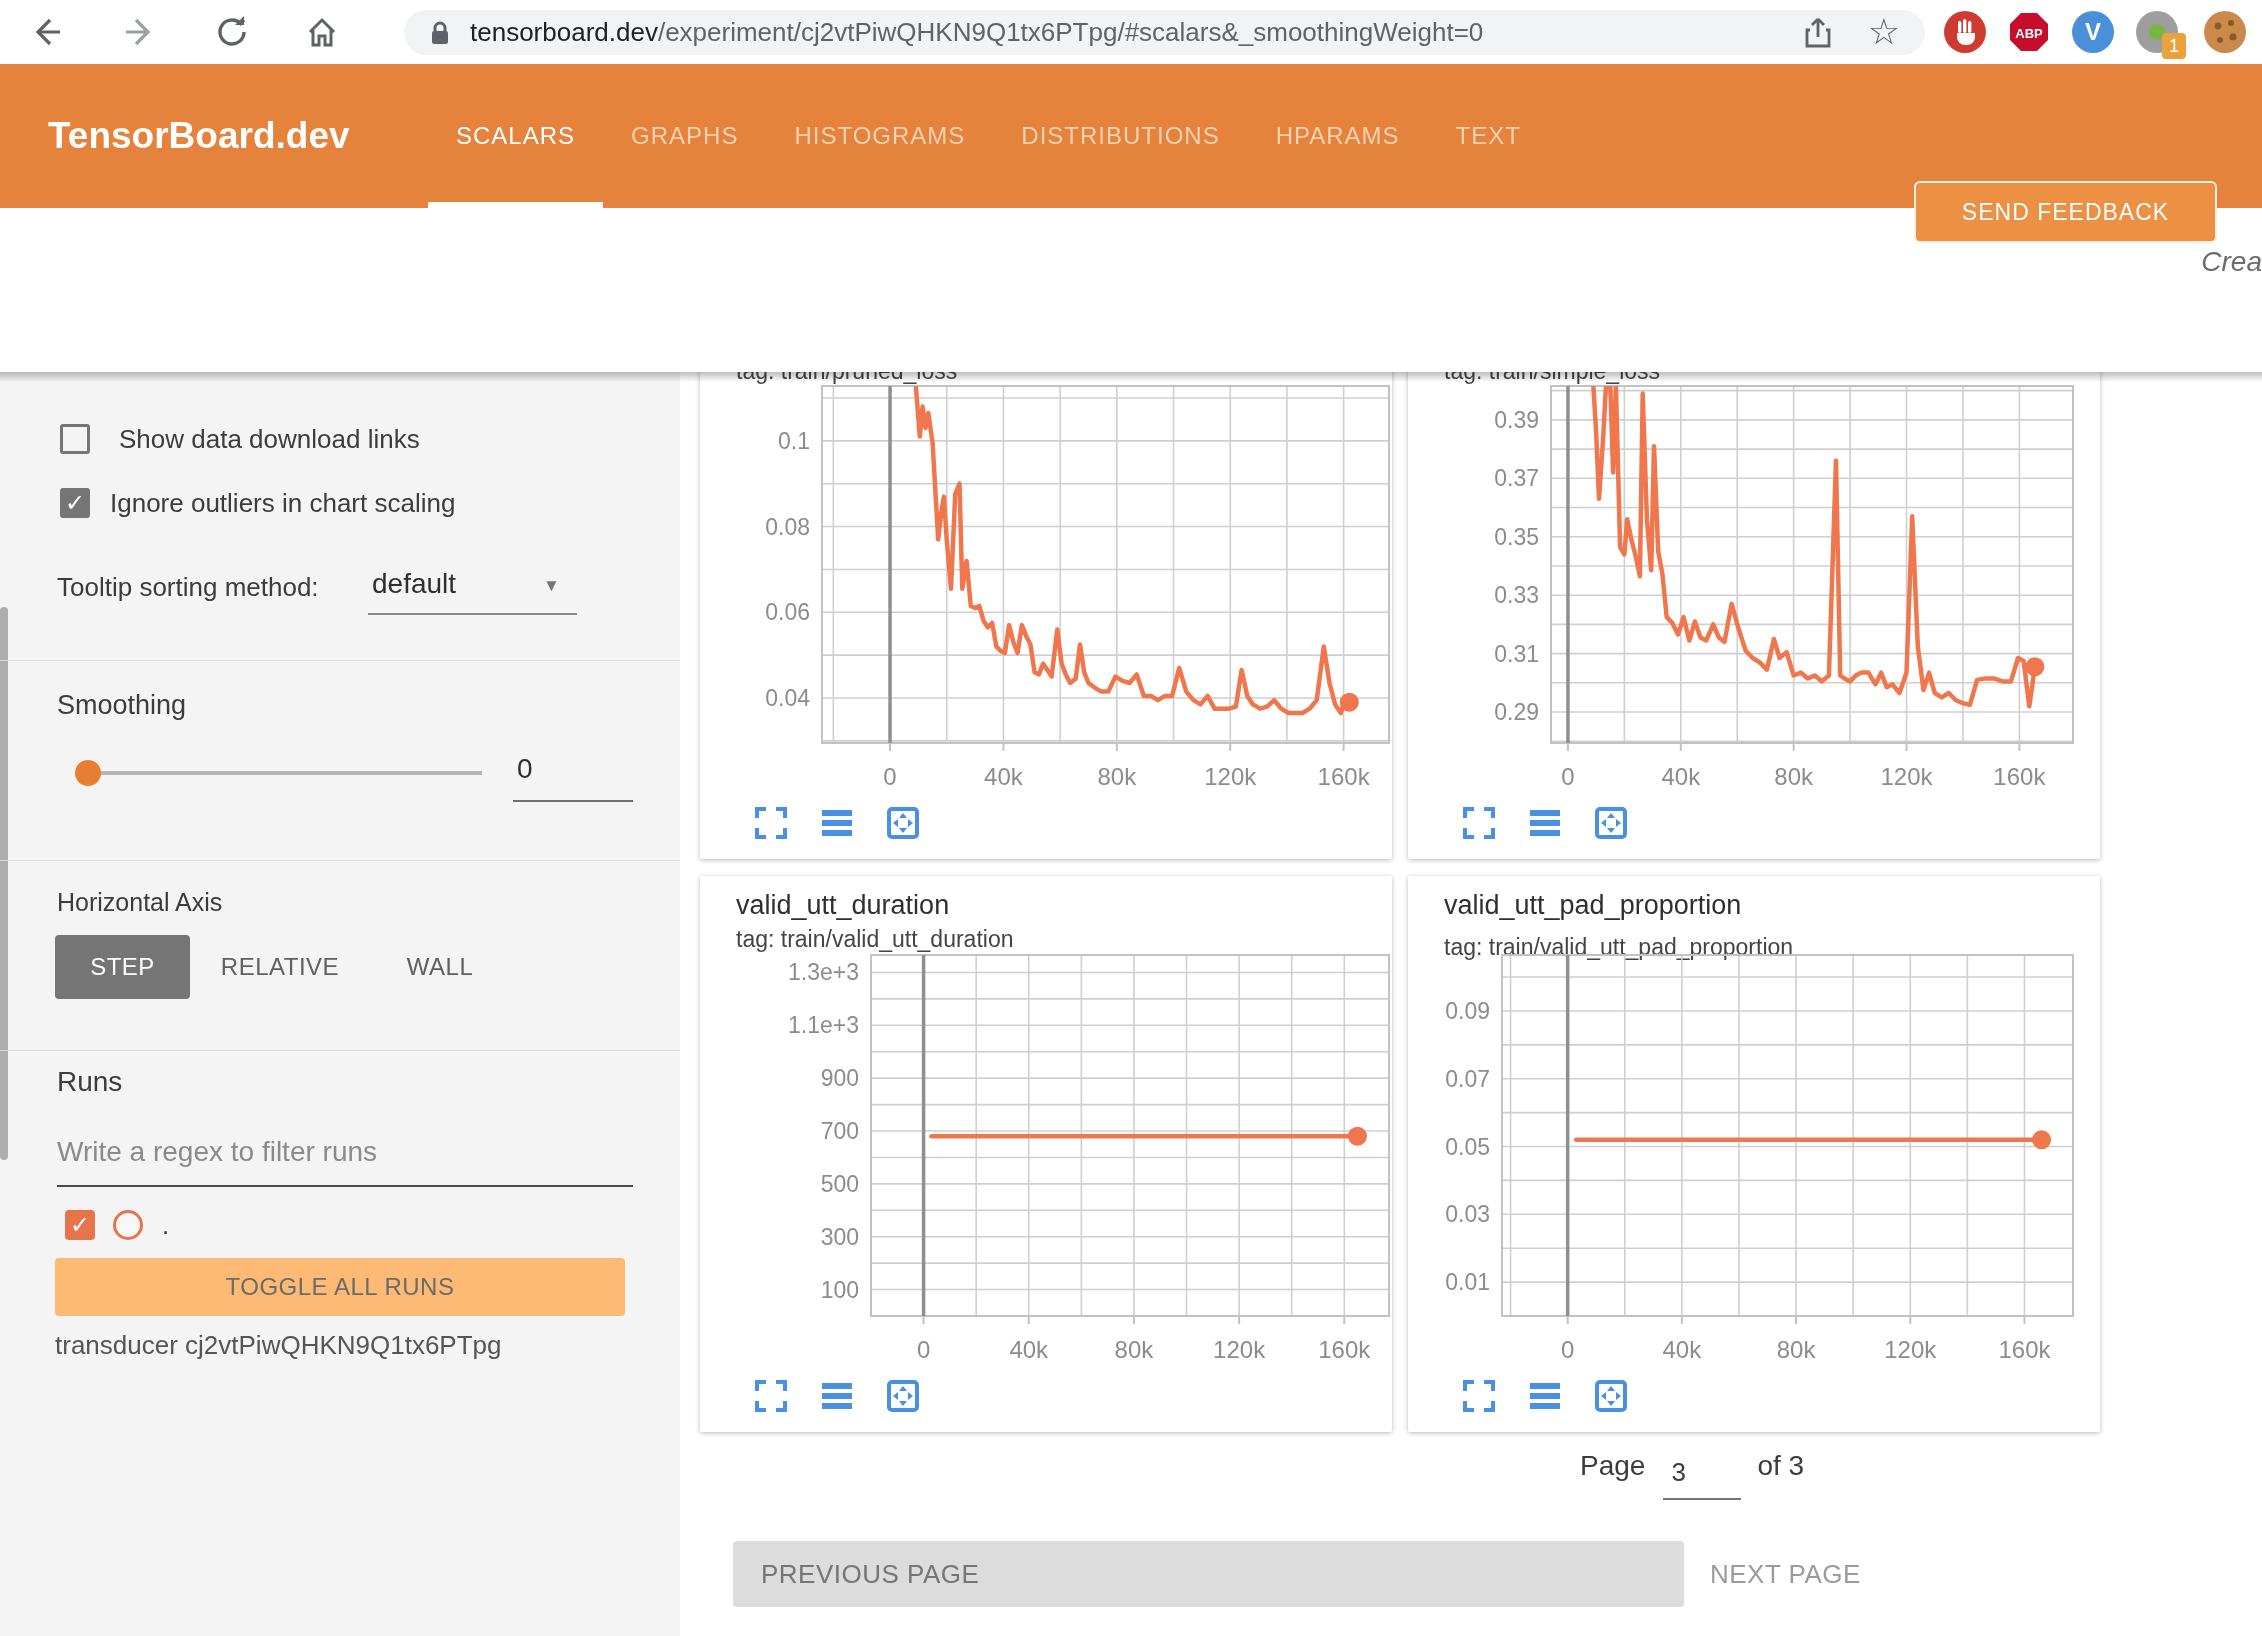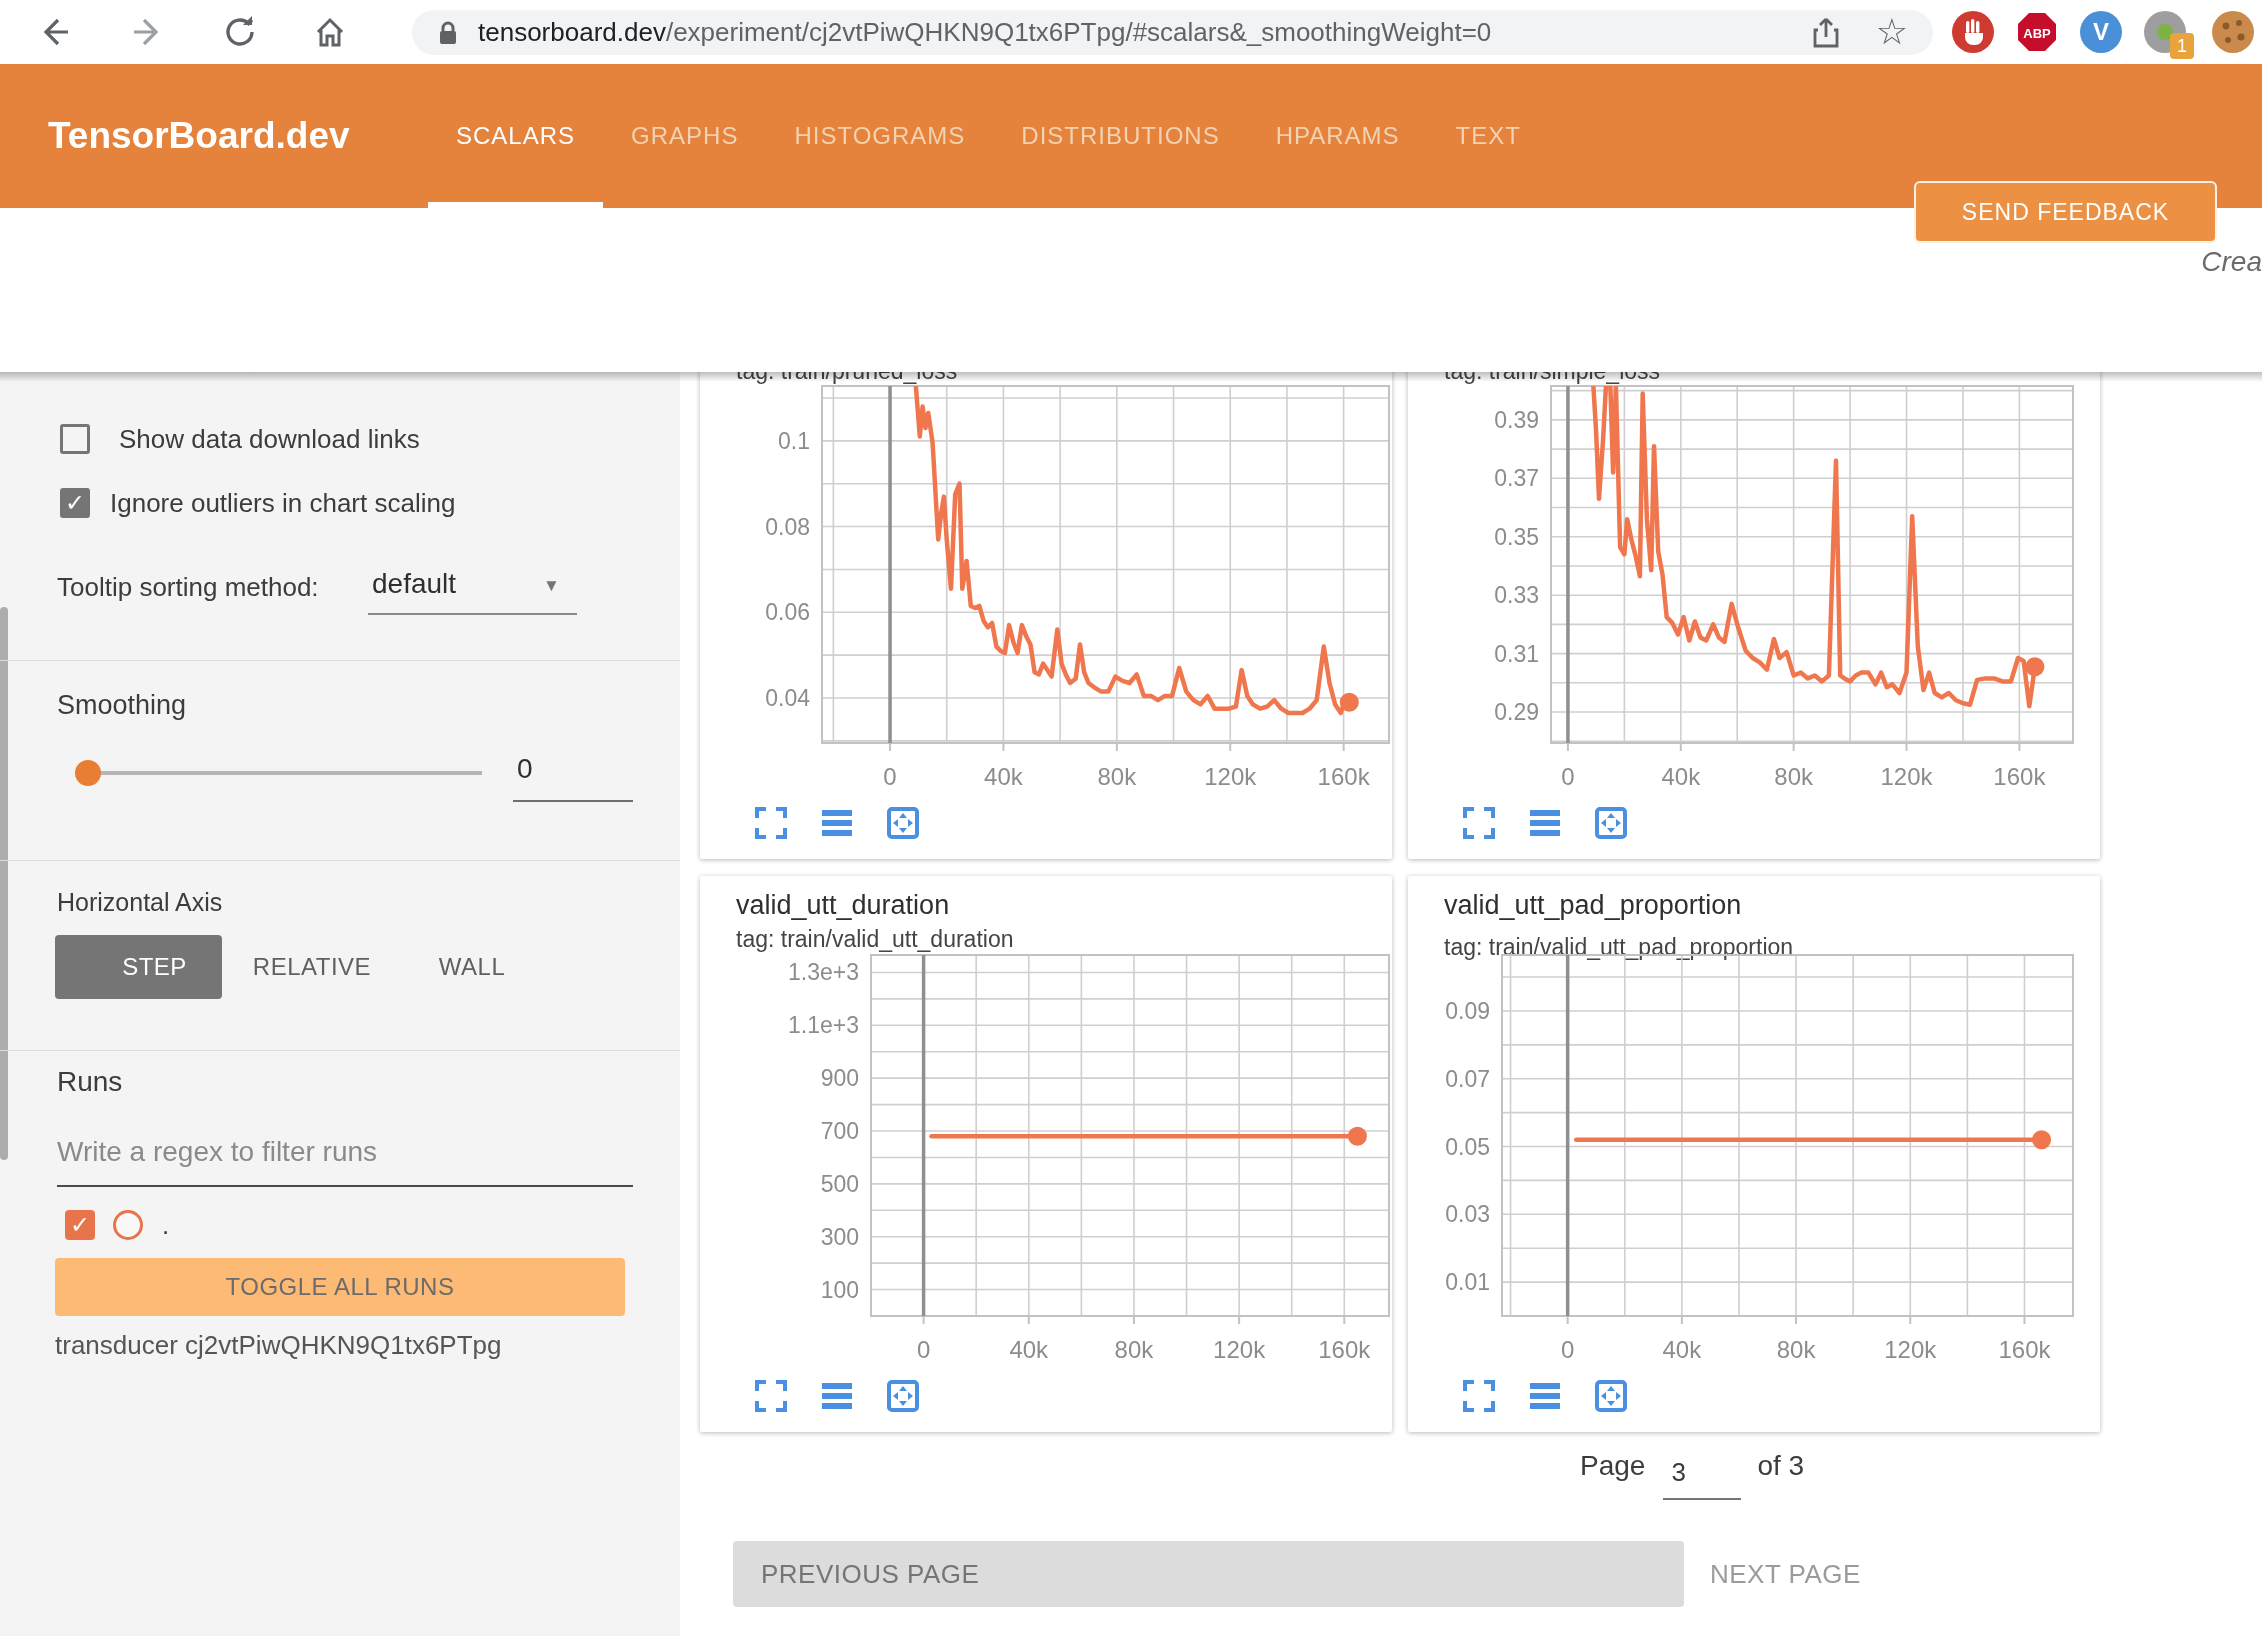--- a/index.html
+++ b/index.html
@@ -1,21 +1,21 @@
 <!DOCTYPE html>
 <html><head>
 <meta charset="utf-8">
 <style>
   html,body{margin:0;padding:0;background:#fff;}
   #screen{position:relative;width:2262px;height:1636px;overflow:hidden;
           font-family:"Liberation Sans",sans-serif;background:#fff;}
   .abs{position:absolute;}
 
   
-  #chrome-bar{left:8px;top:0;width:2194px;height:64px;background:#ffffff;border-bottom:1px solid #e4e4e4;}
+  #chrome-bar{left:0;top:0;width:2194px;height:64px;background:#ffffff;border-bottom:1px solid #e4e4e4;}
   .nav-ico{top:12px;width:40px;height:40px;color:#5f6368;}
   #omnibox{left:404px;top:10px;width:1521px;height:45px;background:#f1f3f4;border-radius:24px;}
   #url-text{left:470px;top:17px;font-size:26px;color:#202124;white-space:nowrap;}
   #url-text .path{color:#5f6368;}
   .ext{top:11px;width:42px;height:42px;border-radius:50%;}
   .badge{position:absolute;right:-8px;bottom:-6px;width:24px;height:26px;background:#e8a33d;
          border-radius:4px;color:#fff;font-size:18px;text-align:center;line-height:26px;}
 
   
   #tb-header{left:0;top:64px;width:2262px;height:144px;background:#e5833c;}
@@ -41,21 +41,21 @@
   .cbx{width:30px;height:30px;border-radius:3px;box-sizing:border-box;}
   .cbx.off{border:3px solid #757575;background:transparent;}
   .cbx.on{background:#757575;color:#fff;text-align:center;line-height:30px;font-size:24px;}
   .cbx.run{background:#e8744b;color:#fff;text-align:center;line-height:30px;font-size:24px;border-radius:4px;}
   #tt-value{font-size:28px;color:#2f2f2f;}
   #tt-underline{border-top:2px solid #8a8a8a;}
   #smooth-knob{width:26px;height:26px;border-radius:50%;background:#e87e33;}
   #smooth-track{height:4px;background:#b5b5b5;}
   #smooth-val{font-size:28px;color:#2f2f2f;}
   #smooth-underline{border-top:2px solid #6f6f6f;}
-  .axis-btn{font-size:24px;letter-spacing:.5px;text-align:center;padding-left:32px;}
+  .axis-btn{font-size:24px;letter-spacing:.5px;text-align:center;}
   #btn-step{background:#757575;color:#fff;border-radius:4px;line-height:64px;}
   .axis-plain{color:#606060;line-height:64px;}
   #regex-ph{font-size:28px;color:#8a8a8a;}
   #regex-line{border-top:2px solid #4a4a4a;}
   .run-circle{width:30px;height:30px;border-radius:50%;border:3px solid #e8744b;box-sizing:border-box;background:#f8f8f8;}
   #toggle-all{background:#fdba74;border-radius:4px;color:#6b6b6b;font-size:24px;letter-spacing:.5px;
       text-align:center;line-height:58px;}
   #exp-run-label{font-size:26px;color:#555;}
   #sb-scrollthumb{left:0;top:235px;width:8px;height:553px;background:#adadad;border-radius:4px;}
 

